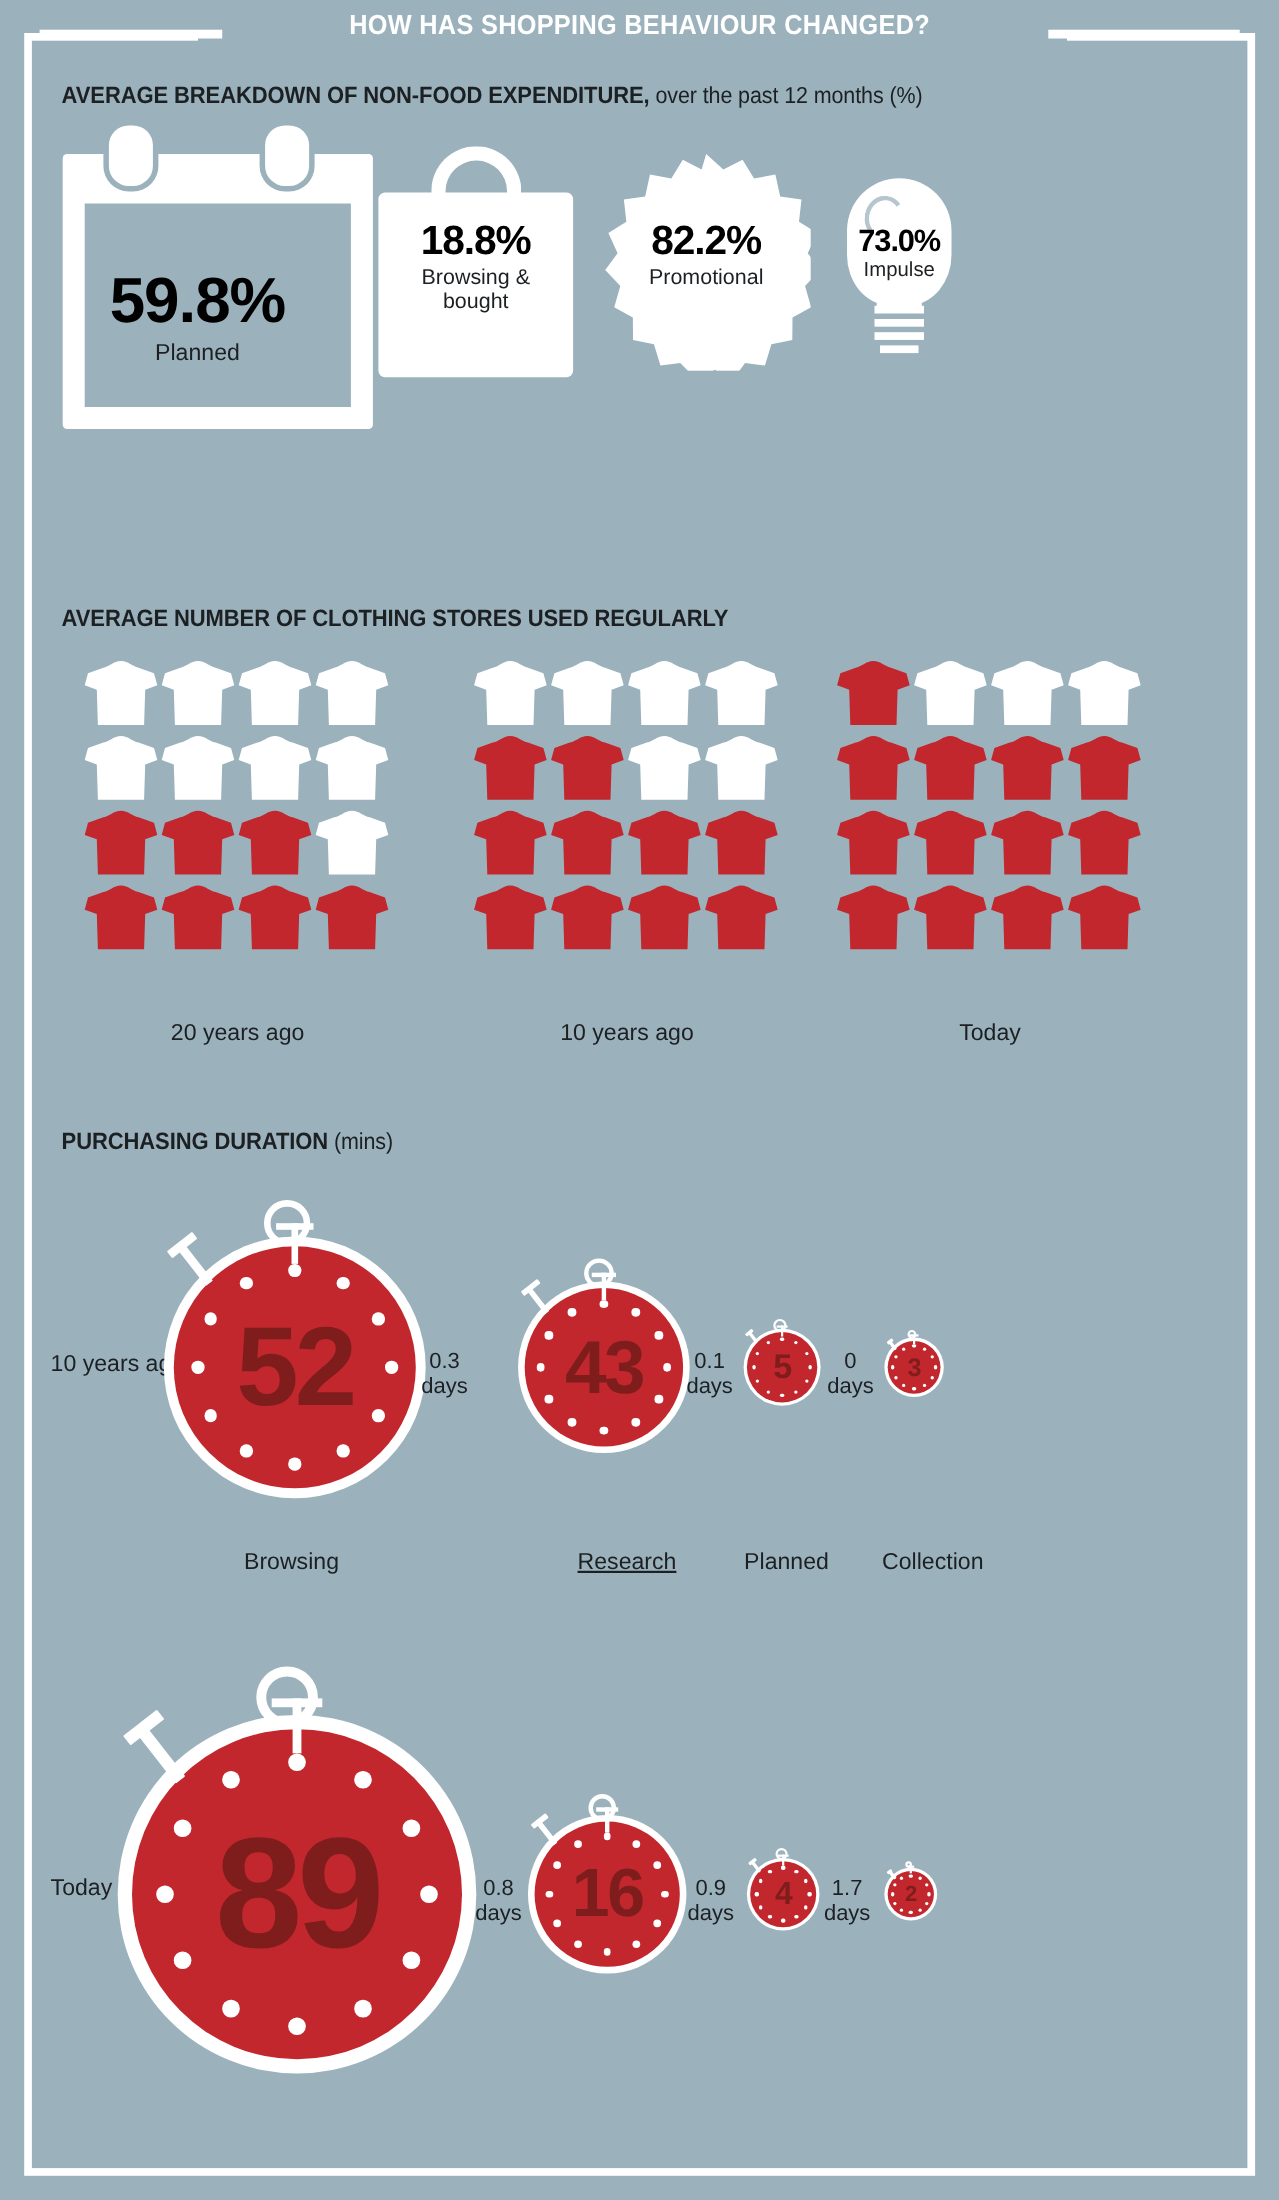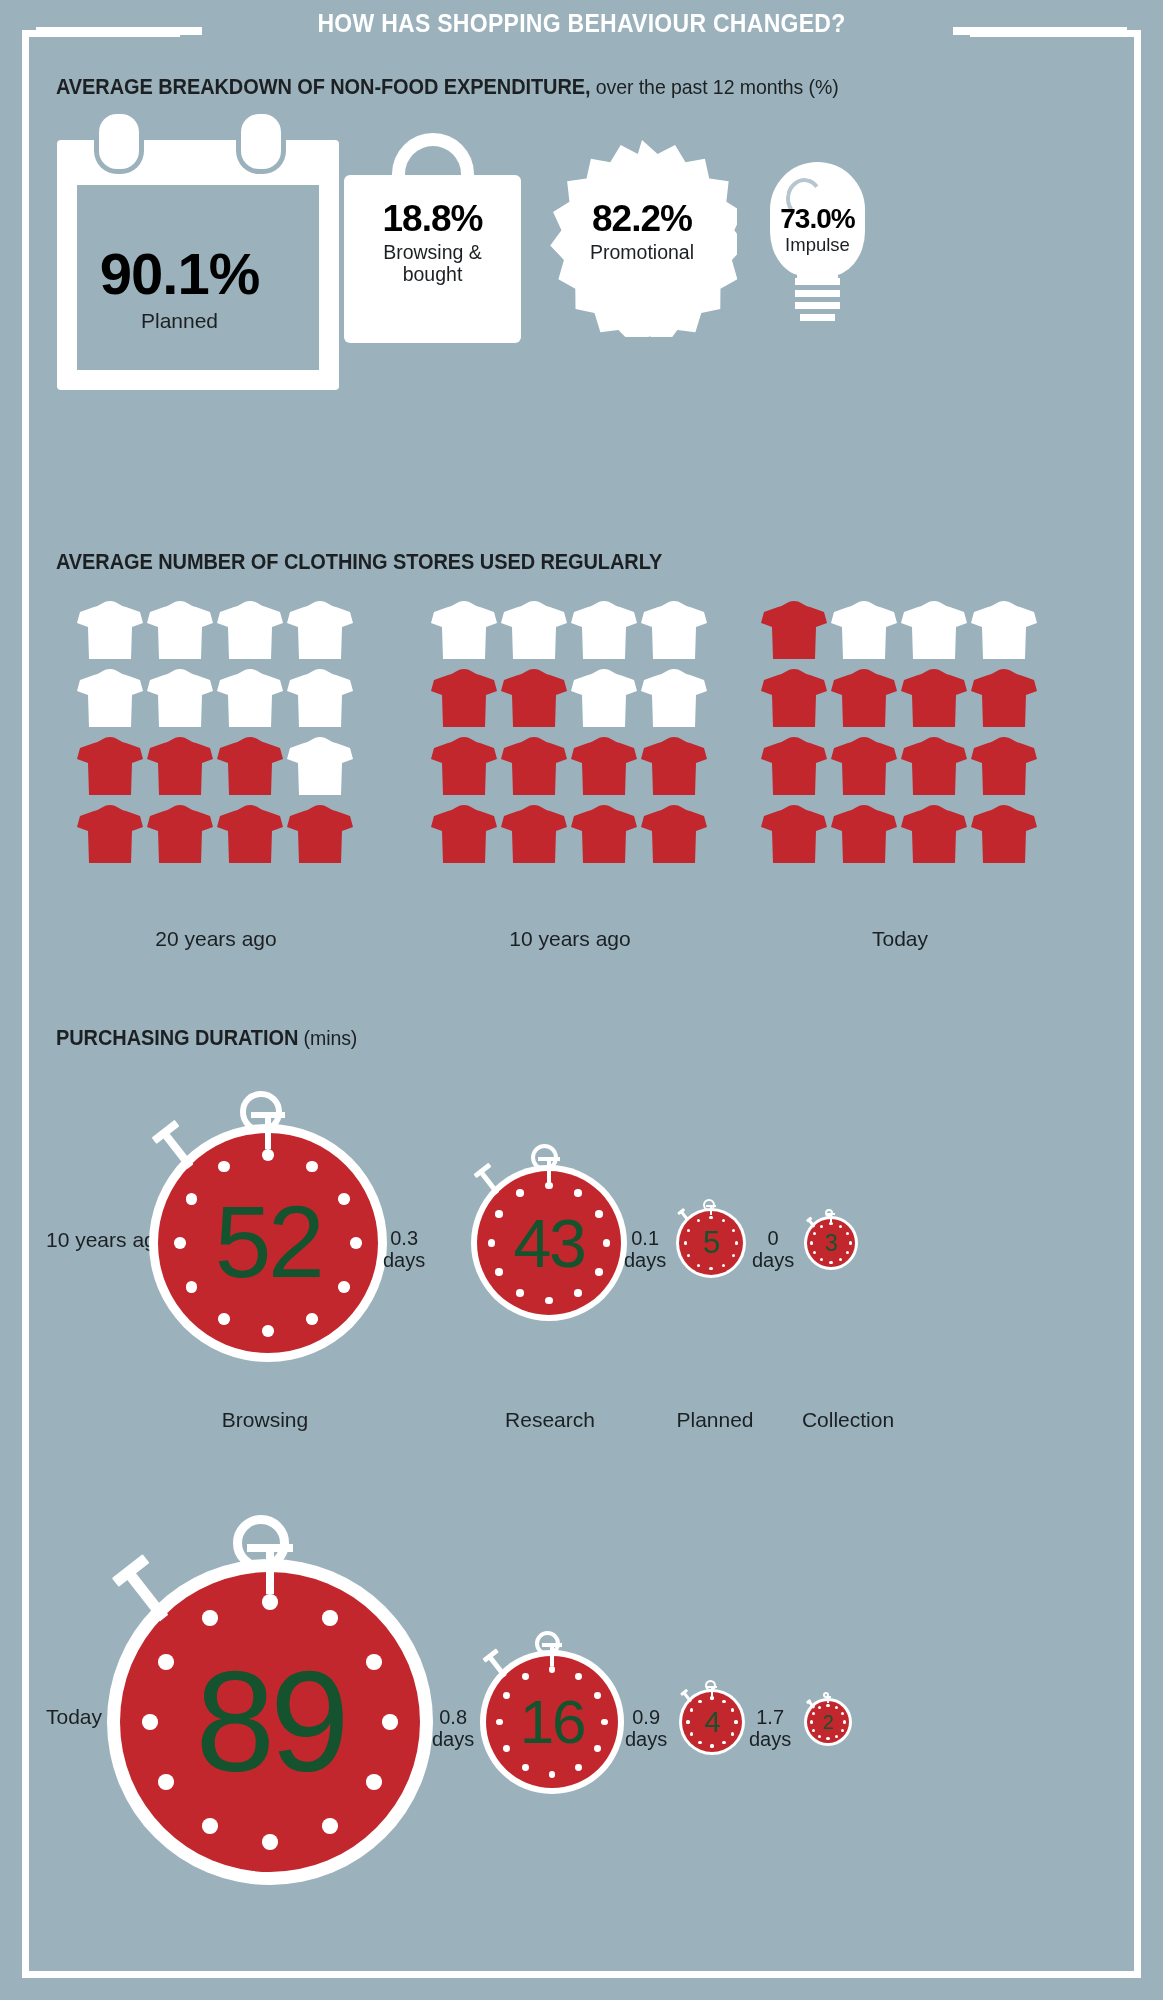--- a/index.html
+++ b/index.html
@@ -232,22 +232,22 @@
   }
   .sw-outer {
     position: absolute;
     border-radius: 50%;
     background: #ffffff;
   }
   .sw-num {
     position: absolute; left: 0; top: 0;
     width: 100%; height: 100%;
     display: flex; align-items: center; justify-content: center;
-    color: #14532d;
-    font-weight: normal;
+    color: #7f1d1d;
+    font-weight: bold;
     letter-spacing: -2px;
     z-index: 4;
   }
   .sw-dot {
     position: absolute;
     border-radius: 50%;
     background: #ffffff;
     z-index: 3;
   }
   .sw-crown {
@@ -319,21 +319,21 @@
     <div class="sec-head" style="left:56px; top:75px;">
       <span>AVERAGE BREAKDOWN OF NON-FOOD EXPENDITURE,</span><span class="light"> over the past 12 months (%)</span>
     </div>
 
     <div class="calendar">
       <div class="cal-ring a"></div>
       <div class="cal-ring b"></div>
       <div class="cal-body"></div>
     </div>
     <div class="stat" id="stat-planned">
-      <div class="pct">90.1%</div>
+      <div class="pct">59.8%</div>
       <div class="lbl">Planned</div>
     </div>
 
     <div class="bag">
       <div class="bag-handle"></div>
       <div class="bag-body"></div>
     </div>
     <div class="stat" id="stat-browsing">
       <div class="pct">18.8%</div>
       <div class="lbl" style="white-space:pre-line">Browsing &amp;
@@ -816,18 +816,18 @@
         </div>
         <div class="days-label" style="left: 432px; top: 1707px; white-space: pre-line;">0.8
 days</div>
         <div class="days-label" style="left: 625px; top: 1707px; white-space: pre-line;">0.9
 days</div>
         <div class="days-label" style="left: 749px; top: 1707px; white-space: pre-line;">1.7
 days</div>
       </div>
 
     <div class="cat-label" style="left:170px; top:1408px; width:190px;">Browsing</div>
-    <div class="cat-label" style="left:460px; top:1408px; width:180px;">Research</div>
+    <div class="cat-label" style="left:480px; top:1408px; width:180px;text-decoration:underline;">Research</div>
     <div class="cat-label" style="left:640px; top:1408px; width:150px;">Planned</div>
     <div class="cat-label" style="left:768px; top:1408px; width:160px;">Collection</div>
   </div>
 
 </div>
 
 </body></html>

